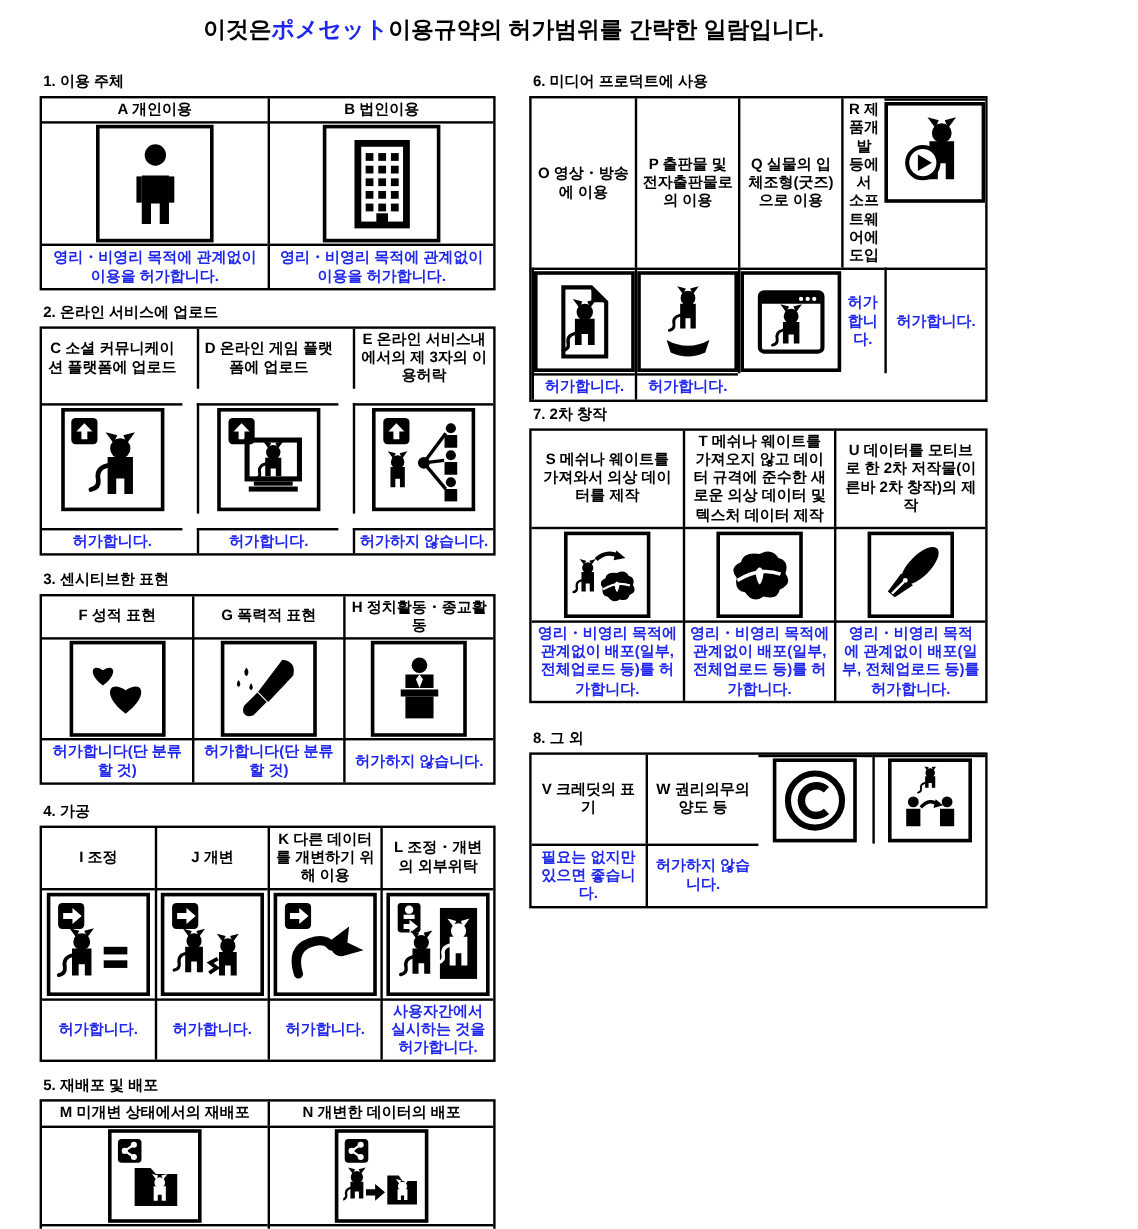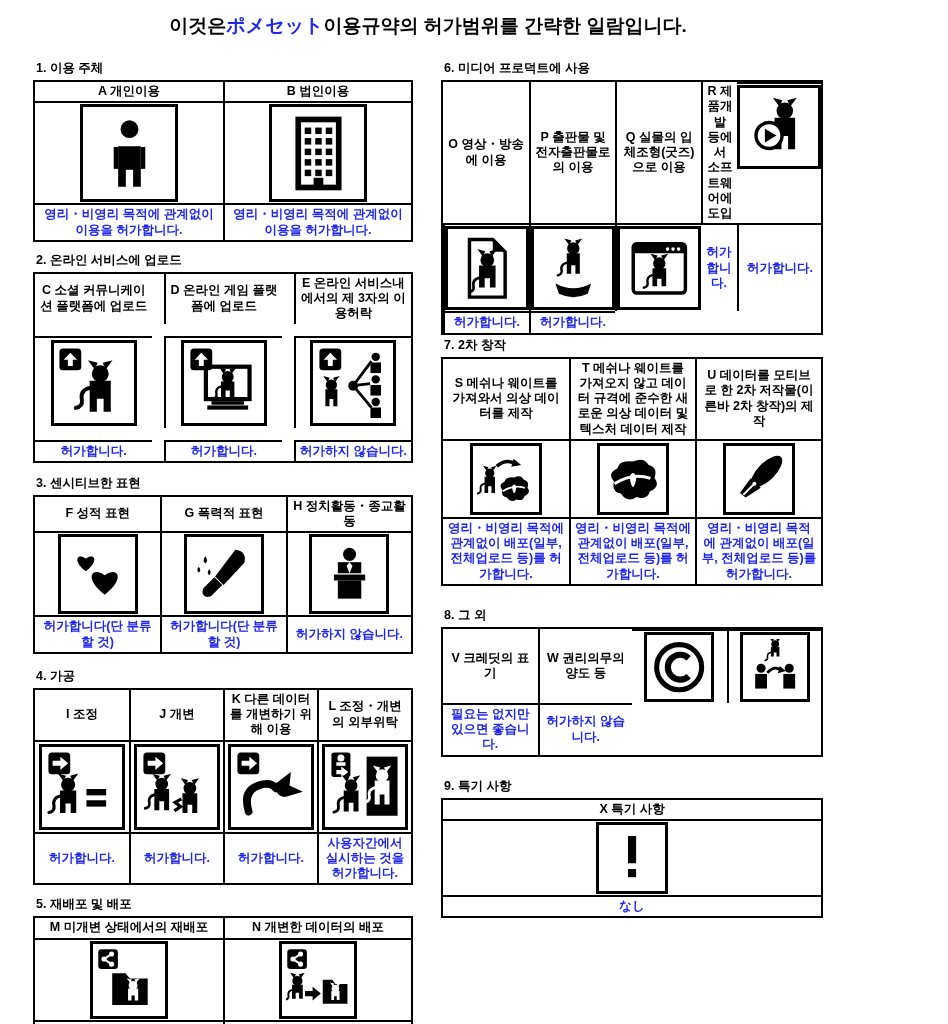--- a/index.html
+++ b/index.html
@@ -469,30 +469,15 @@
                   <path d="M64.5 62 h21 v26 h-21 z"></path>
                   <path d="M36 60 q14 -15 26 -3" fill="none" stroke="#000" stroke-width="5"></path>
                   <path d="M58 48 l11 9 -14 4 z"></path>
                 </svg>
               </div>
             </div>
             <div class="status-cell">필요는 없지만 있으면 좋습니다.</div>
             <div class="status-cell not-first">허가하지 않습니다.</div>
           </div>
         </div>
-        <div class="section s9">
-          <div class="section-label">9. 특기 사항</div>
-          <div class="tbl" style="grid-template-columns: repeat(1, 1fr);">
-            <div class="hdr-cell">X 특기 사항</div>
-            <div class="icon-cell">
-              <div class="icon-box">
-                <svg viewBox="0 0 100 100" xmlns="http://www.w3.org/2000/svg" fill="#000">
-                  <rect x="43" y="12" width="14" height="47"></rect>
-                  <rect x="43" y="69" width="14" height="14"></rect>
-                </svg>
-              </div>
-            </div>
-            <div class="status-cell">なし</div>
-          </div>
-        </div>
       </div>
   </main>
 </div>
 
 </body></html>

